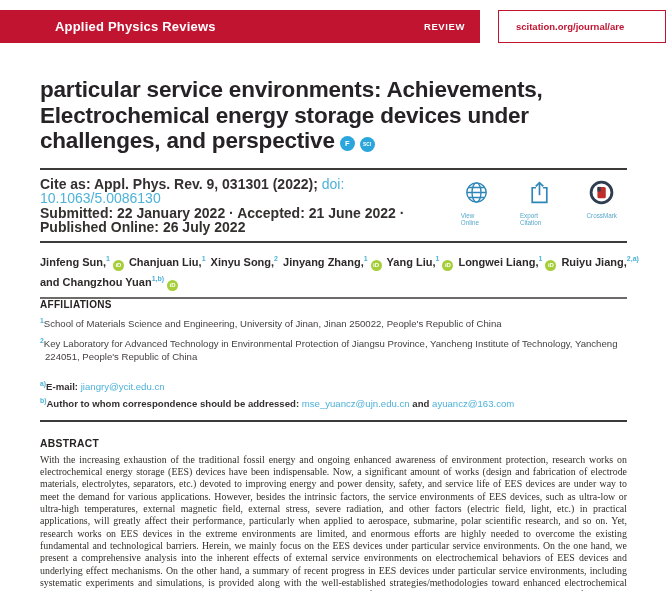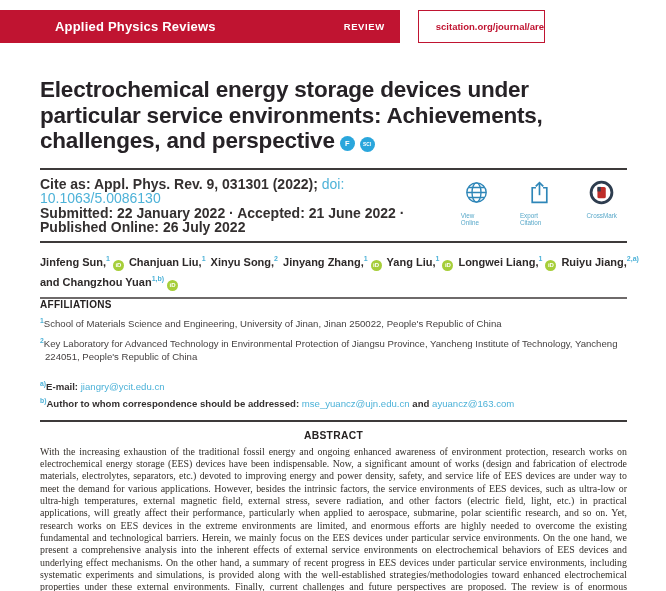--- a/index.html
+++ b/index.html
@@ -10,21 +10,21 @@
     --orcid:#a6ce39;
     --badge:#2aa6dc;
   }
   *{box-sizing:border-box;margin:0;padding:0;}
   html,body{background:#fff;}
   body{
     width:666px;height:591px;overflow:hidden;position:relative;
     font-family:"Liberation Sans",sans-serif;color:var(--ink);
   }
   
-  .banner-row{position:absolute;top:10px;left:0;width:545px;height:33px;display:flex;}
+  .banner-row{position:absolute;top:10px;left:0;width:666px;height:33px;display:flex;}
   .banner-red{
     width:480px;background:var(--red);display:flex;align-items:center;
     justify-content:space-between;padding:0 15px 0 55px;
   }
   .journal-name{color:#fff;font-weight:700;font-size:13px;letter-spacing:.2px;}
   .review-label{color:#fff;font-weight:700;font-size:9.5px;letter-spacing:.6px;}
   .banner-box{
     flex:1;margin-left:18px;border:1px solid var(--red);
     display:flex;align-items:center;padding-left:17px;text-align:right;
   }
@@ -73,21 +73,21 @@
   .aff-heading{margin-top:0;font-size:10px;font-weight:700;color:#262222;letter-spacing:.3px;}
   .aff-item{margin-top:4px;font-size:9.6px;line-height:13px;color:#464242;padding-left:5px;text-indent:-5px;}
   .aff-item sup{color:var(--blue);font-size:6.8px;font-weight:700;}
   
   .notes{margin-top:14px;font-size:9.6px;line-height:13.5px;}
   .note{font-weight:700;color:#343030;}
   .note sup{color:var(--blue);font-size:6.8px;}
   .notes a{color:var(--blue);text-decoration:none;font-weight:400;}
   .r-notes{margin-top:9px;}
   
-  .abs-heading{margin-top:8px;font-size:10.3px;font-weight:700;color:#262222;letter-spacing:.3px;text-align:center;}
+  .abs-heading{margin-top:16px;font-size:10.3px;font-weight:700;color:#262222;letter-spacing:.3px;}
   .abs-text{
     margin-top:5px;font-family:"Liberation Serif",serif;font-size:9.9px;
     line-height:12.35px;text-align:justify;color:#332e29;
   }
 </style>
 </head>
 <body>
 
 <div class="banner-row">
   <div class="banner-red">
@@ -95,22 +95,22 @@
     <span class="review-label">REVIEW</span>
   </div>
   <div class="banner-box">
     <span class="site-label">scitation.org/journal/are</span>
   </div>
 </div>
 
 <div class="content">
 
   <h1 class="title">
+      <span class="title-line">particular service environments: Achievements,</span>
       <span class="title-line">Electrochemical energy storage devices under</span>
-      <span class="title-line">particular service environments: Achievements,</span>
       <span class="title-line"><span class="title-inline">challenges, and perspective</span><span class="badge badge-f">F</span><span class="badge badge-sci">SCI</span></span>
     </h1>
 
   <hr class="rule r1">
 
   <div class="cite-row">
     <div class="cite-block">
       <div><span>Cite as: Appl. Phys. Rev.</span> <span class="cite-vol">9</span><span>, 031301 (2022);</span> <a href="#">doi: 10.1063/5.0086130</a></div>
       <div><span>Submitted:</span> <span>22 January 2022</span> <span>·</span> <span>Accepted:</span> <span>21 June 2022</span> <span>·</span></div>
       <div><span>Published Online:</span> <span>26 July 2022</span></div>

